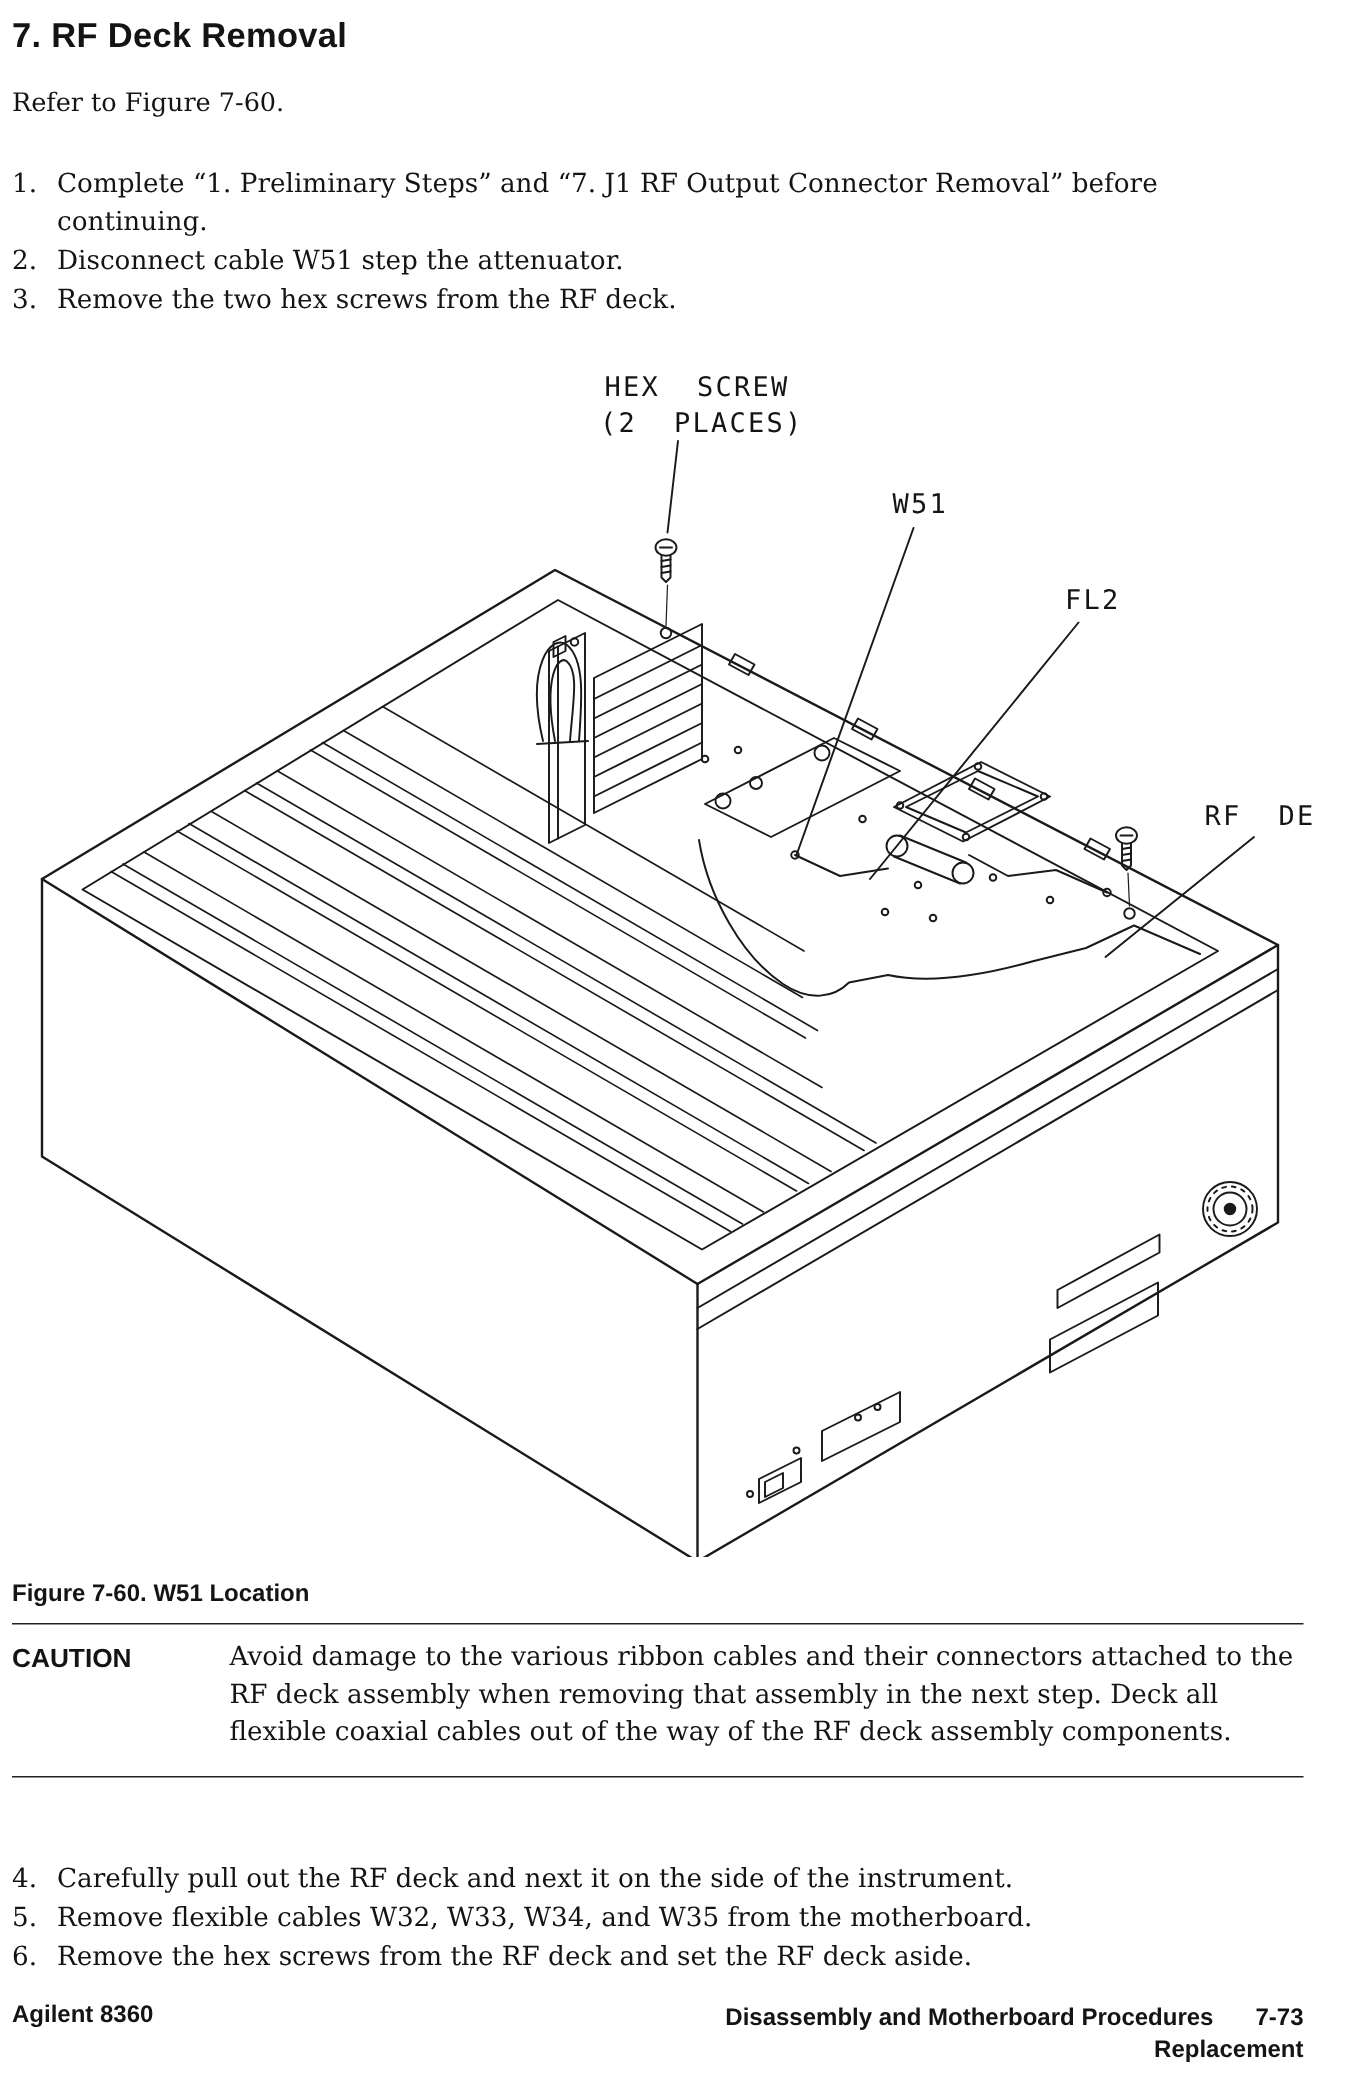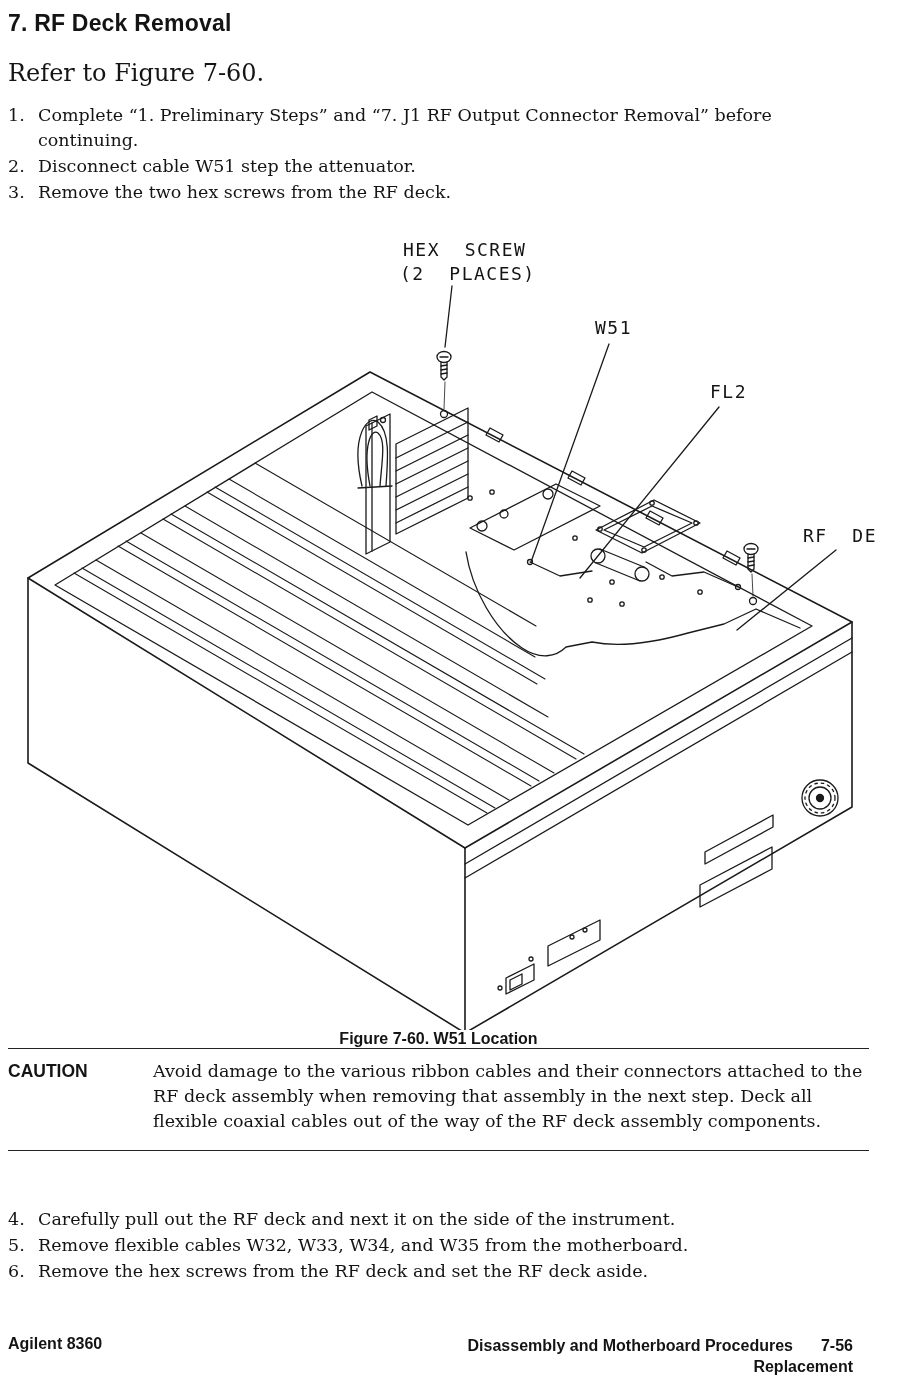--- a/index.html
+++ b/index.html
@@ -4,53 +4,53 @@
 <style>
   * { margin:0; padding:0; box-sizing:border-box; }
   html,body { background:#ffffff; }
   body { width:909px; font-family:"DejaVu Serif", serif; color:#141414; }
   .page { position:relative; width:877px; height:1386px; padding:8px 8px 0 8px; overflow:hidden; }
 
   .section-title {
     font-family:"Liberation Sans", sans-serif; font-weight:bold;
     font-size:23px; letter-spacing:.2px; margin:2px 0 22px 0;
   }
-  .intro { font-size:24px; margin-bottom:16px; }
+  .intro { font-size:17px; margin-bottom:32px; }
 
   .steps { list-style:none; font-size:17.5px; }
   .steps li { display:flex; line-height:1.42; margin-bottom:1px; }
   .steps .num { flex:0 0 30px; }
   .steps .txt { flex:1; max-width:845px; }
 
   figure { margin-top:26px; }
   .figure-svg { display:block; width:909px; height:800px; margin-left:-8px; }
   svg text {
     font-family:"DejaVu Sans Mono", monospace;
     font-size:18px; letter-spacing:1.5px; fill:#141414; white-space:pre;
   }
   figcaption {
-    text-align:center; font-family:"Liberation Sans", sans-serif;
-    font-weight:bold; font-size:16px; margin-top:0px;
+    text-align:left; font-family:"Liberation Sans", sans-serif;
+    font-weight:bold; font-size:16px; margin-top:16px;
   }
 
   .caution {
-    display:flex; 
+    display:flex; margin-top:10px;
     border-top:1.5px solid #222; border-bottom:1.5px solid #222;
     padding:10px 0 16px 0;
   }
   .caution-label {
     flex:0 0 145px; font-family:"Liberation Sans", sans-serif;
     font-weight:bold; font-size:17.5px; padding-top:2px;
   }
   .caution-text { flex:1; font-size:17.5px; line-height:1.42; max-width:756px; }
 
   .steps.bottom { margin-top:56px; }
 
   .page-footer {
-    position:absolute; left:0; right:16px; bottom:0;
+    position:absolute; left:0; right:0; bottom:0;
     padding:0 8px 8px 8px;
     display:flex; justify-content:space-between; align-items:flex-start;
     font-family:"Liberation Sans", sans-serif; font-weight:bold; font-size:16px;
   }
   .footer-right { text-align:right; line-height:1.35; }
   .footer-right .pg { display:inline-block; margin-left:28px; }
 </style>
 </head>
 <body>
 
@@ -242,19 +242,19 @@
     <li>
       <span class="num">6.</span>
       <span class="txt">Remove the hex screws from the RF deck and set the RF deck aside.</span>
     </li>
   </ol>
 
   <footer class="page-footer">
     <div class="footer-left">Agilent 8360</div>
     <div class="footer-right">
       <div class="fr-line1">
-        <span>Disassembly and Motherboard Procedures</span><span class="pg">7-56</span>
+        <span>Disassembly and Motherboard Procedures</span><span class="pg">7-73</span>
       </div>
       <div class="fr-line2">Replacement</div>
     </div>
   </footer>
 
 </div>
 
 </body></html>

